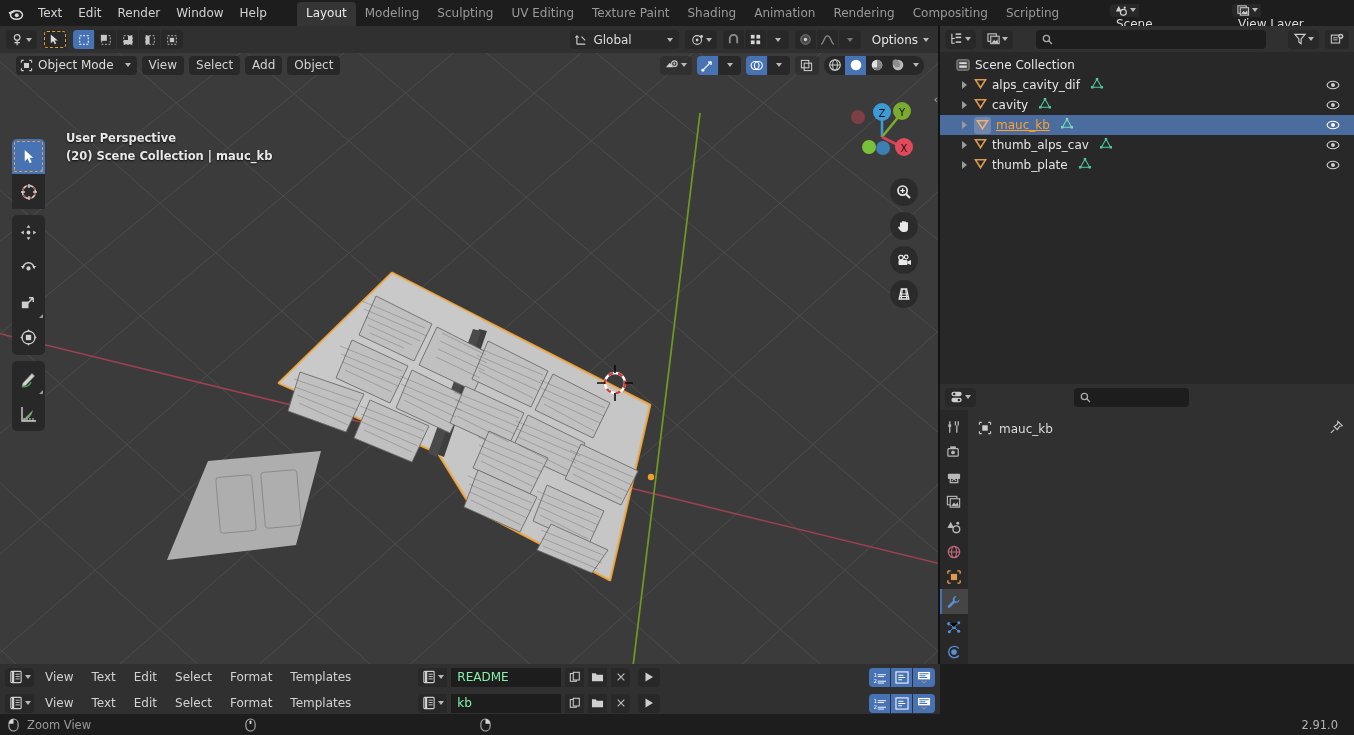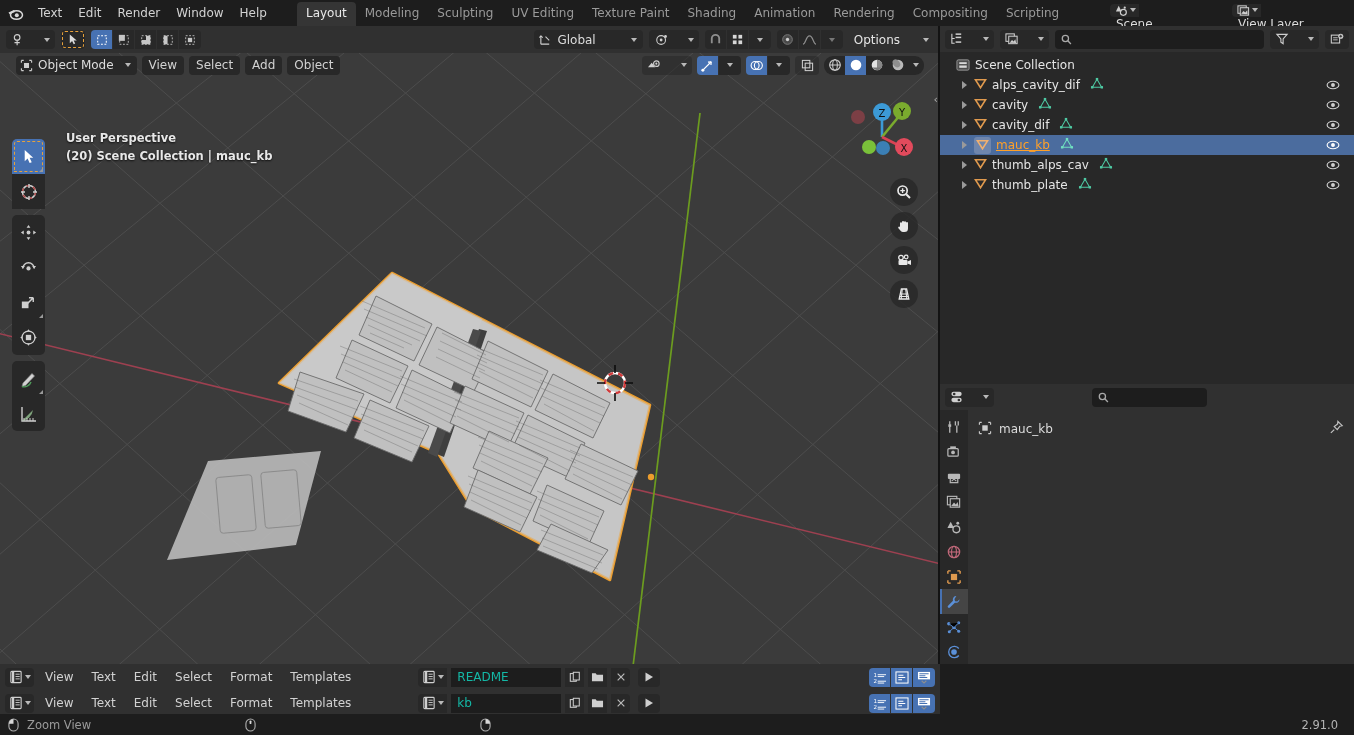--- a/index.html
+++ b/index.html
@@ -47,21 +47,21 @@
   .id-btn.last { border-radius:0 4px 4px 0; }
   .chev { width:0;height:0;border-left:3px solid transparent;border-right:3px solid transparent;border-top:4px solid #b9b9b9; }
 
   
   .toolhdr {
     position:absolute; left:0; top:26px; width:940px; height:27px;
     background:#303030; display:flex; align-items:center; padding:0 6px; gap:6px;
   }
   .tbtn {
     background:#282828; border-radius:4px; height:19px;
-    display:flex; align-items:center; justify-content:flex-end; padding:0 5px; gap:19px;
+    display:flex; align-items:center; justify-content:flex-start; padding:0 5px; gap:1px;
   }
   .tbtn.flat { background:transparent; }
   .seg { display:flex; height:19px; border-radius:4px; overflow:hidden; }
   .seg > div { background:#282828; width:22px; display:flex;align-items:center;justify-content:center; border-right:1px solid #303030;}
   .seg > div:last-child{border-right:none;}
   .seg > div.on { background:#4772b3; }
   .dropbox {
     background:#282828; border-radius:4px; height:19px; display:flex; align-items:center;
     gap:5px; padding:0 6px 0 5px; color:#dcdcdc; font-size:12px;
   }
@@ -144,21 +144,21 @@
   }
   .add-mod .chev2 { position:absolute; right:7px; }
   .pin { margin-left:auto; }
 
   
   .txted { position:absolute; left:0; width:940px; height:26px; background:#303030; display:flex; align-items:center; padding:0 5px; gap:4px; }
   .txted.one { top:664px; }
   .txted.two { top:690px; }
   .te-menu { padding:2px 7px; font-size:12px; color:#d2d2d2; border-radius:3px; }
   .te-iconbtn { background:#282828; border-radius:4px; height:19px; display:flex; align-items:center; padding:0 3px 0 4px; gap:2px; }
-  .te-name { background:#1d1d1d; height:19px; width:110px; display:flex; align-items:center; padding:0 6px; font-size:12px; color:#14b8a6; }
+  .te-name { background:#1d1d1d; height:19px; width:110px; display:flex; align-items:center; padding:0 6px; font-size:12px; color:#86efac; }
   .te-sm { background:#282828; height:19px; width:19px; display:flex;align-items:center;justify-content:center; }
   .te-play { background:#282828; height:19px; width:22px; border-radius:4px; display:flex;align-items:center;justify-content:center; margin-left:4px; }
   .te-right { margin-left:auto; display:flex; gap:0; height:19px; border-radius:4px; overflow:hidden; }
   .te-right > div { width:22px; background:#4772b3; display:flex;align-items:center;justify-content:center;border-right:1px solid #303030; }
   .te-right > div:last-child { border-right:none; }
 
   
   .status {
     position:absolute; left:0; top:714px; width:1354px; height:21px; background:#1d1d1d;
     display:flex; align-items:center; padding:0 8px; font-size:11.5px; color:#9b9b9b;
@@ -731,37 +731,20 @@
               <rect x="1" y="9.8" width="2.6" height="2.6" fill="#4ec9a3"></rect>
               <rect x="11.4" y="9.8" width="2.6" height="2.6" fill="#4ec9a3"></rect>
               <rect x="6.2" y="1" width="2.6" height="2.6" fill="#4ec9a3"></rect>
             </svg></span>
         <span class="out-eye"><svg width="14" height="14" viewBox="0 0 15 15">
               <ellipse cx="7.5" cy="7.5" rx="6.3" ry="4" fill="none" stroke="#d0d0d0" stroke-width="1.2"></ellipse>
               <circle cx="7.5" cy="7.5" r="2.1" fill="#d0d0d0"></circle>
             </svg></span>
       </div>
 
-      <div class="out-row indent1">
-        <span class="tri"></span>
-        <span><svg width="13" height="13" viewBox="0 0 14 14">
-              <path d="M1.5 3 L12.5 3 L7 11.5 Z" fill="none" stroke="#e09a4e" stroke-width="1.7"></path>
-            </svg></span>
-        <span class="out-label">cavity_dif</span>
-        <span style="margin-left:10px"><svg width="14" height="13" viewBox="0 0 15 14">
-              <path d="M2.5 11 L7.5 2.5 L12.5 11 Z" fill="none" stroke="#4ec9a3" stroke-width="1.1"></path>
-              <rect x="1" y="9.8" width="2.6" height="2.6" fill="#4ec9a3"></rect>
-              <rect x="11.4" y="9.8" width="2.6" height="2.6" fill="#4ec9a3"></rect>
-              <rect x="6.2" y="1" width="2.6" height="2.6" fill="#4ec9a3"></rect>
-            </svg></span>
-        <span class="out-eye"><svg width="14" height="14" viewBox="0 0 15 15">
-              <ellipse cx="7.5" cy="7.5" rx="6.3" ry="4" fill="none" stroke="#d0d0d0" stroke-width="1.2"></ellipse>
-              <circle cx="7.5" cy="7.5" r="2.1" fill="#d0d0d0"></circle>
-            </svg></span>
-      </div>
 
       <div class="out-row indent1 sel">
         <span class="tri"></span>
         <span style="background:#6f86ad;border-radius:3px;padding:1px 2px 0 2px;"><svg width="13" height="13" viewBox="0 0 14 14">
               <path d="M1.5 3 L12.5 3 L7 11.5 Z" fill="none" stroke="#f0b070" stroke-width="1.7"></path>
             </svg></span>
         <span class="out-label" style="text-decoration:underline">mauc_kb</span>
         <span style="margin-left:10px"><svg width="14" height="13" viewBox="0 0 15 14">
               <path d="M2.5 11 L7.5 2.5 L12.5 11 Z" fill="none" stroke="#6fe0c0" stroke-width="1.1"></path>
               <rect x="1" y="9.8" width="2.6" height="2.6" fill="#6fe0c0"></rect>

